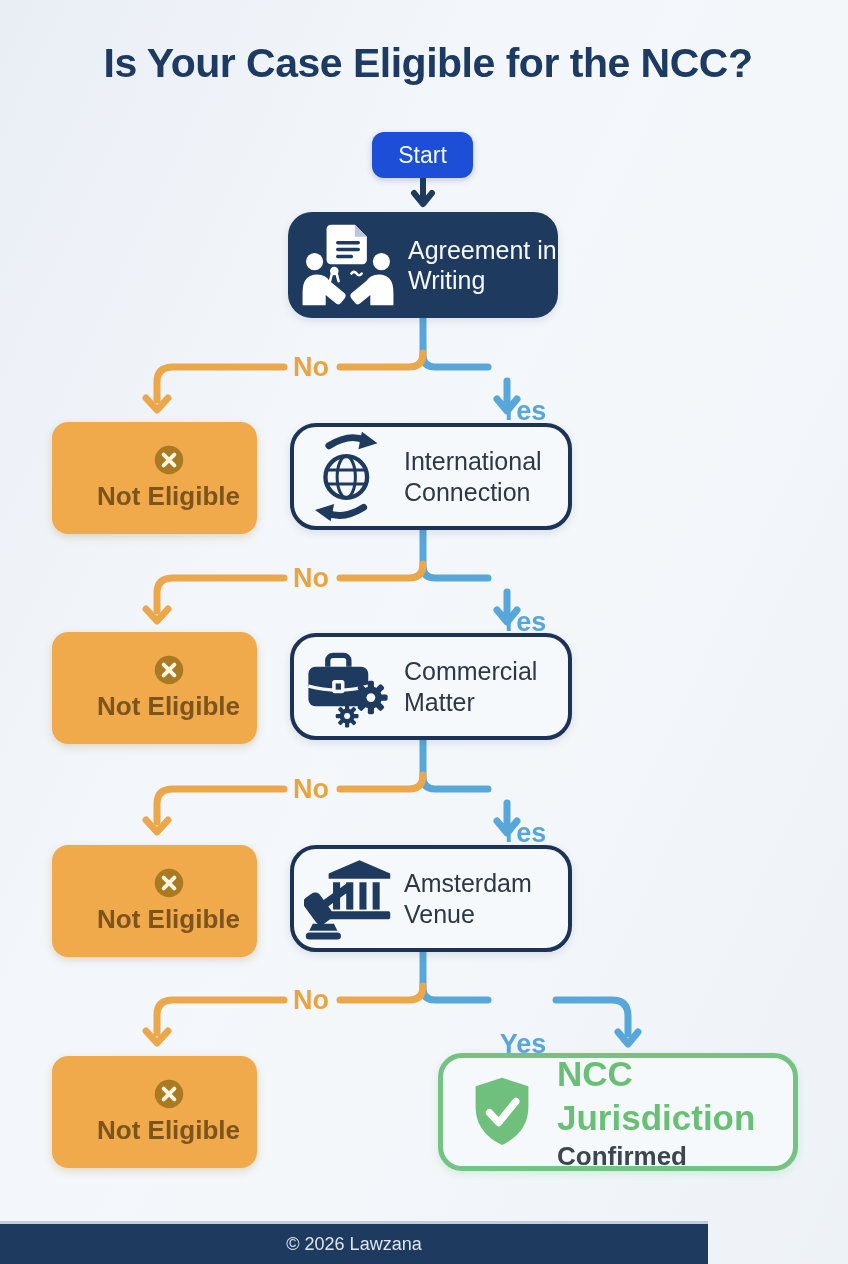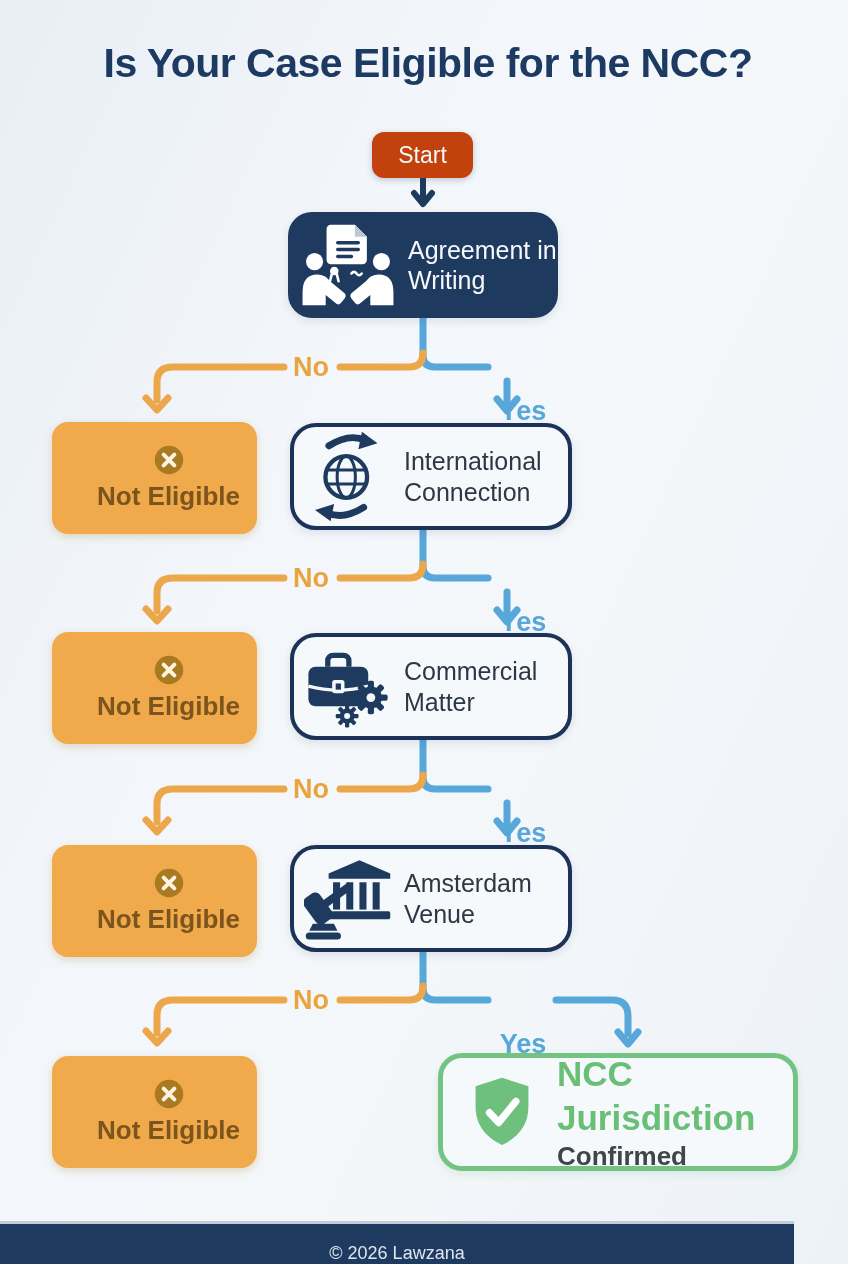--- a/index.html
+++ b/index.html
@@ -12,21 +12,21 @@
   .page{position:absolute;inset:0;}
   .title{
     position:absolute;top:40px;left:4px;width:848px;margin:0;
     text-align:center;font-size:41px;font-weight:800;letter-spacing:-.5px;
     color:#1d3a63;
   }
   .connectors{position:absolute;top:0;left:0;pointer-events:none;}
   .node{position:absolute;box-sizing:border-box;}
   .start{
     left:372px;top:132px;width:101px;height:46px;border-radius:12px;
-    background:#c2410c;color:#f5f8fb;display:flex;align-items:center;justify-content:center;
+    background:#1d4ed8;color:#f5f8fb;display:flex;align-items:center;justify-content:center;
     font-size:23px;font-weight:500;box-shadow:0 2px 6px rgba(30,58,95,.25);
   }
   .decision{
     display:flex;align-items:center;gap:12px;
     box-shadow:0 3px 8px rgba(30,58,95,.12);
   }
   .navybox{
     left:288px;top:212px;width:270px;height:106px;border-radius:24px;
     background:#1e3a5f;color:#f5f8fb;padding-left:12px;
   }
@@ -51,22 +51,22 @@
   }
   .result-title{font-size:35px;font-weight:700;color:#6abf77;line-height:1.25;}
   .result-sub{font-size:26px;font-weight:700;color:#3e464d;line-height:1.25;}
   .blabel{
     position:absolute;height:34px;line-height:34px;text-align:center;
     font-size:27px;font-weight:700;
   }
   .no-label{left:281px;width:60px;color:#e9a440;}
   .yes-label{left:492px;width:62px;color:#57a7da;margin-top:44px;}
   .footer{
-    position:absolute;left:0;bottom:0;width:794px;height:40px;background:#1e3a5f;
-    border-top:3px solid #c2cdd9;display:flex;align-items:flex-end;justify-content:center;
+    position:absolute;left:0;bottom:0;width:708px;height:40px;background:#1e3a5f;
+    border-top:3px solid #c2cdd9;display:flex;align-items:center;justify-content:center;
   }
   .footer span{color:#dde6f0;font-size:18px;font-weight:500;}
   svg .navy{fill:#1e3a5f;}
 </style>
 </head>
 <body>
 
 <div class="page">
 
   <h1 class="title">Is Your Case Eligible for the NCC?</h1>

